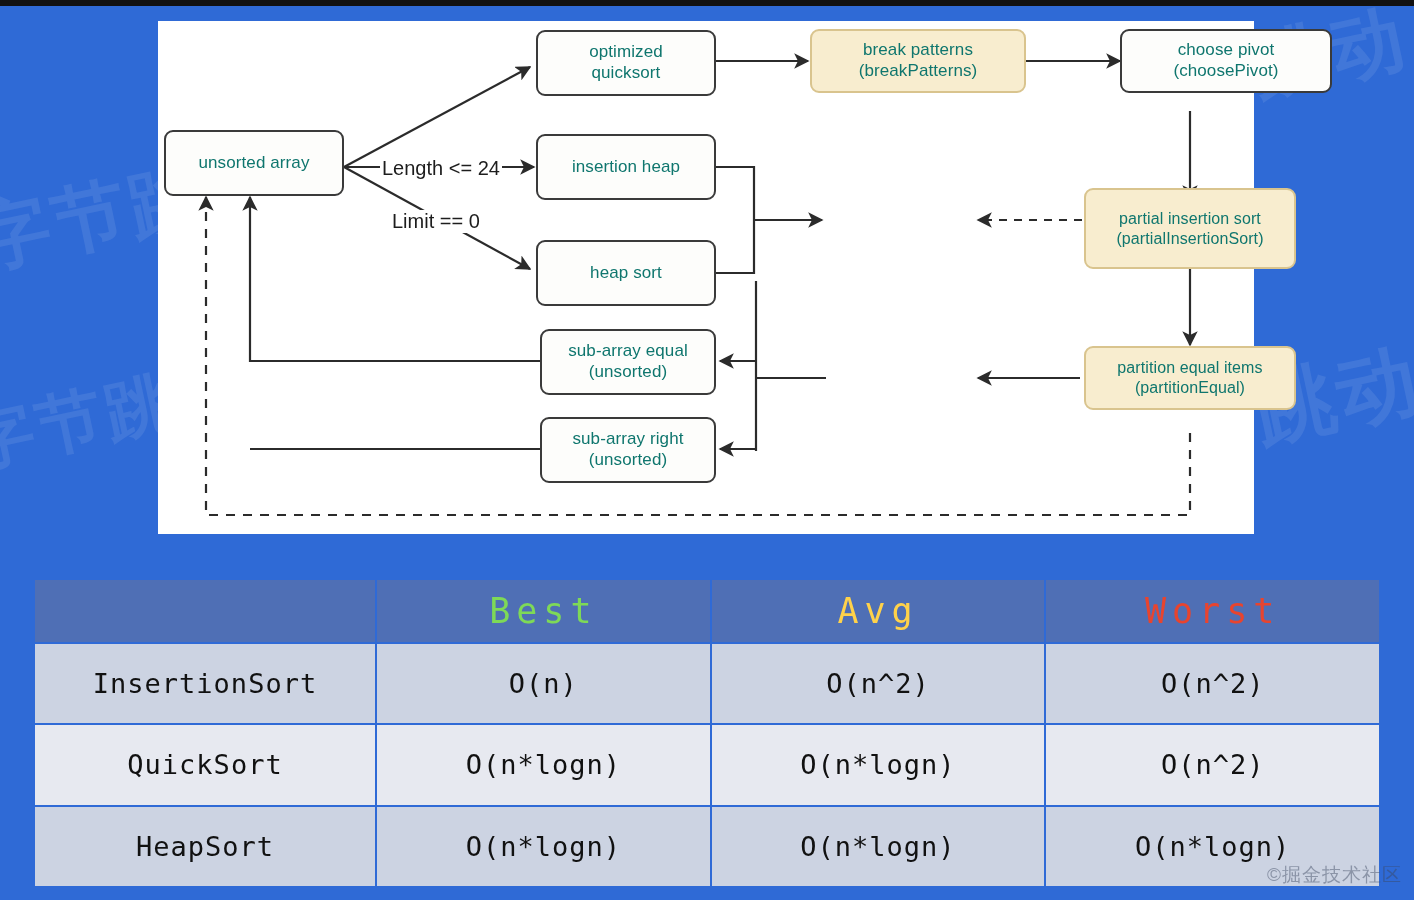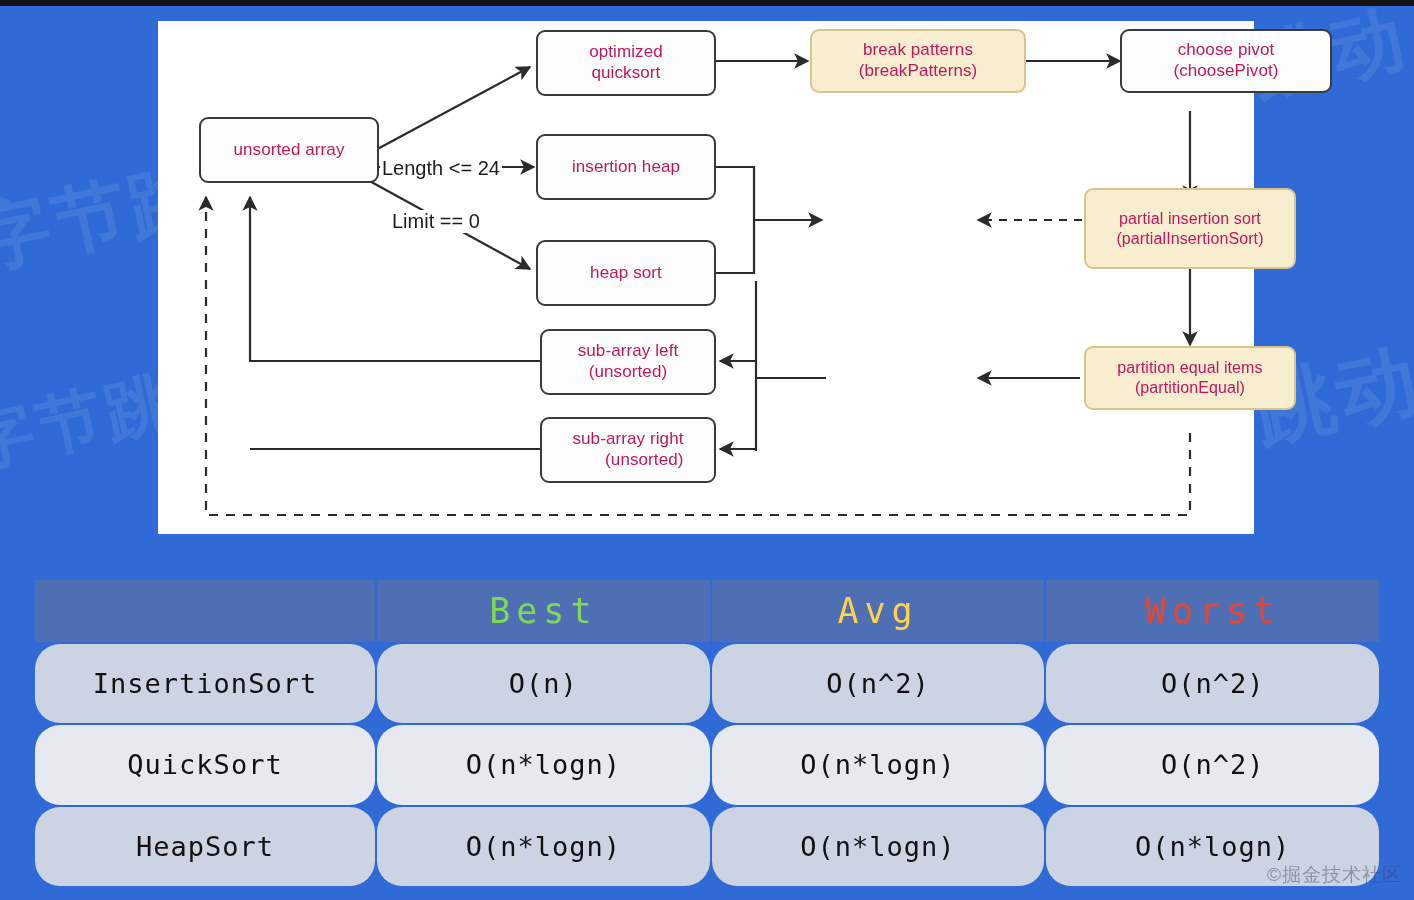--- a/index.html
+++ b/index.html
@@ -41,21 +41,21 @@
   }
   .dg-svg{ position:absolute; left:0; top:0; width:1096px; height:513px; }
 
   .node{
     position:absolute;
     border:2px solid #3a3a3a;
     border-radius:9px;
     background:#fdfdfb;
     display:flex; align-items:center; justify-content:center;
     text-align:center;
-    color:#be185d;
+    color:#0f766e;
     font-size:17px;
     line-height:1.22;
     letter-spacing:0.1px;
     padding:2px 6px;
     z-index:3;
   }
   .node.tan{ background:#f8edcf; border-color:#d9c48e; }
   .node.green{ background:#d9e3d3; border-color:#a8bda0; }
 
   .edge-label{
@@ -87,21 +87,20 @@
     background:#4f6fb5;
     height:62px;
     font-size:35px;
     font-weight:400;
     letter-spacing:6px;
   }
   .cx-table td{
     height:62px;
     font-size:27px;
     letter-spacing:1px;
-    border-radius:25px;
   }
   .cx-table .col-name{ width:340px; }
   .row-dark  td{ background:#ccd3e2; }
   .row-light td{ background:#e7e9f0; }
   .th-blank{ background:#4f6fb5; }
 
   .corner-wm{
     position:absolute;
     right:12px; bottom:12px;
     font-size:19px;
@@ -165,21 +164,21 @@
 
       
       <path d="M 382 340 L 92 340 L 92 176" marker-end="url(#ah)"></path>
       <path d="M 382 428 L 92 428"></path>
 
       
       <path d="M 1032 412 L 1032 494 L 48 494 L 48 176" stroke-dasharray="9 8" marker-end="url(#ah)"></path>
     </g>
   </svg>
 
-  <div class="node" style="left:6px; top:96px; width:180px; height:66px;margin-left:35px;">unsorted array</div>
+  <div class="node" style="left:6px; top:109px; width:180px; height:66px;">unsorted array</div>
 
   <div class="node" style="left:378px; top:9px; width:180px; height:66px; white-space:pre-line;">optimized
 quicksort</div>
 
   <div class="node" style="left:378px; top:113px; width:180px; height:66px;">insertion heap</div>
 
   <div class="node" style="left:378px; top:219px; width:180px; height:66px;">heap sort</div>
 
   <div class="node tan" style="left:652px; top:8px; width:216px; height:64px; white-space:pre-line;">break patterns
 (breakPatterns)</div>
@@ -187,24 +186,24 @@
   <div class="node" style="left:962px; top:8px; width:212px; height:64px; white-space:pre-line;">choose pivot
 (choosePivot)</div>
 
   <div class="node tan" style="left:926px; top:167px; width:212px; height:81px; white-space:pre-line; font-size:16px;">partial insertion sort
 (partialInsertionSort)</div>
 
   <div class="node tan" style="left:926px; top:325px; width:212px; height:64px; white-space:pre-line; font-size:16px;">partition equal items
 (partitionEqual)</div>
 
 
-  <div class="node" style="left:382px; top:308px; width:176px; height:66px; white-space:pre-line;">sub-array left
+  <div class="node" style="left:382px; top:308px; width:176px; height:66px; white-space:pre-line;">sub-array equal
 (unsorted)</div>
 
-  <div class="node" style="left:382px; top:396px; width:176px; height:66px; white-space:pre-line;text-align:right;">sub-array right
+  <div class="node" style="left:382px; top:396px; width:176px; height:66px; white-space:pre-line;">sub-array right
 (unsorted)</div>
 
 
   <div class="edge-label" style="left:222px; top:136px;">Length &lt;= 24</div>
 
   <div class="edge-label" style="left:232px; top:189px;">Limit == 0</div>
 </div>
 
 <table class="cx-table">
   <thead>

